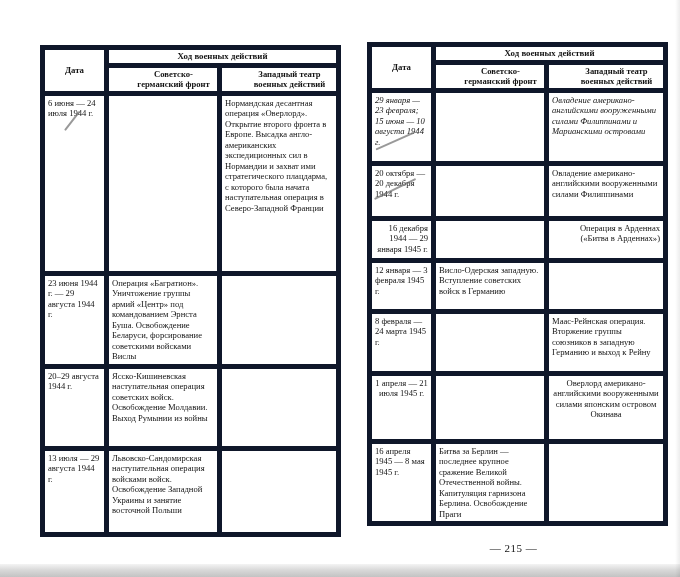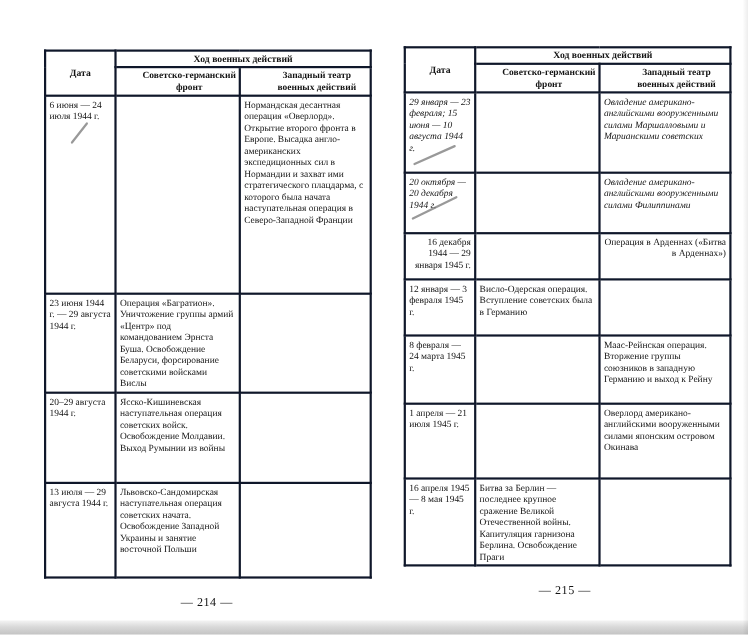--- a/index.html
+++ b/index.html
@@ -10,21 +10,21 @@
     font-family:"Liberation Serif","DejaVu Serif",serif;
     color:#141414;
     overflow:hidden;
   }
   .book-page { position:absolute; }
   #page-left  { left:40px;  top:45px; width:296px; }
   #page-right { left:367px; top:42px; width:293px; }
 
   table { border-collapse:collapse; width:100%; table-layout:fixed; }
   th,td {
-    border:2px solid #0f172a;
+    border:5px solid #0f172a;
     vertical-align:top;
     padding:2px 3px;
     font-size:8.6px;
     line-height:1.22;
     overflow:hidden;
   }
   th {
     text-align:center;
     font-weight:bold;
     vertical-align:middle;
@@ -36,25 +36,25 @@
   col.col-date   { width:64px;  }
   col.col-soviet { width:113px; }
   col.col-west   { width:119px; }
 
   #table-left  tbody tr:nth-child(1) { height:180px;margin-left:44px; }
   #table-left  tbody tr:nth-child(2) { height:89px;  }
   #table-left  tbody tr:nth-child(3) { height:82px;  }
   #table-left  tbody tr:nth-child(4) { height:86px;margin-left:40px;  }
 
   #table-right tbody tr:nth-child(1) { height:73px;font-style:italic; }
-  #table-right tbody tr:nth-child(2) { height:55px;font-style:italic; }
+  #table-right tbody tr:nth-child(2) { height:55px; }
   #table-right tbody tr:nth-child(3) { height:42px;text-align:right; }
   #table-right tbody tr:nth-child(4) { height:51px; }
   #table-right tbody tr:nth-child(5) { height:62px; }
-  #table-right tbody tr:nth-child(6) { height:68px; }
+  #table-right tbody tr:nth-child(6) { height:68px;text-align:center; }
   #table-right tbody tr:nth-child(7) { height:78px; }
 
   .page-num {
     text-align:center;
     font-size:11px;
     margin-top:16px;
     letter-spacing:0.5px;
   }
 
   .pencil {
@@ -110,26 +110,25 @@
           <td>Операция «Багратион». Уничтожение группы армий «Центр» под командованием Эрнста Буша. Освобождение Беларуси, форсирование советскими войсками Вислы</td>
           <td></td>
         </tr>
         <tr>
           <td>20–29 августа 1944 г.</td>
           <td>Ясско-Кишиневская наступательная операция советских войск. Освобождение Молдавии. Выход Румынии из войны</td>
           <td></td>
         </tr>
         <tr>
           <td>13 июля — 29 августа 1944 г.</td>
-          <td>Львовско-Сандомирская наступательная операция советских начата. Освобождение Западной Украины и занятие восточной Польши</td>
+          <td>Львовско-Сандомирская наступательная операция войсками войск. Освобождение Западной Украины и занятие восточной Польши</td>
           <td></td>
         </tr>
       </tbody>
     </table>
-    <div class="page-num">— 214 —</div>
   </div>
 
   <div class="book-page" id="page-right">
     <table id="table-right">
       <colgroup>
         <col class="col-date">
           <col class="col-soviet">
           <col class="col-west">
       </colgroup>
       <thead>
@@ -139,35 +138,35 @@
         </tr>
         <tr class="hdr-sub">
           <th>Советско-германский фронт</th>
           <th>Западный театр военных действий</th>
         </tr>
       </thead>
       <tbody>
         <tr>
           <td>29 января — 23 февраля; 15 июня — 10 августа 1944 г.</td>
           <td></td>
-          <td>Овладение американо-английскими вооруженными силами Маршалловыми и Марианскими советских</td>
+          <td>Овладение американо-английскими вооруженными силами Филиппинами и Марианскими островами</td>
         </tr>
         <tr>
           <td>20 октября — 20 декабря 1944 г.</td>
           <td></td>
           <td>Овладение американо-английскими вооруженными силами Филиппинами</td>
         </tr>
         <tr>
           <td>16 декабря 1944 — 29 января 1945 г.</td>
           <td></td>
           <td>Операция в Арденнах («Битва в Арденнах»)</td>
         </tr>
         <tr>
           <td>12 января — 3 февраля 1945 г.</td>
-          <td>Висло-Одерская операция. Вступление советских была в Германию</td>
+          <td>Висло-Одерская западную. Вступление советских войск в Германию</td>
           <td></td>
         </tr>
         <tr>
           <td>8 февраля — 24 марта 1945 г.</td>
           <td></td>
           <td>Маас-Рейнская операция. Вторжение группы союзников в западную Германию и выход к Рейну</td>
         </tr>
         <tr>
           <td>1 апреля — 21 июля 1945 г.</td>
           <td></td>

